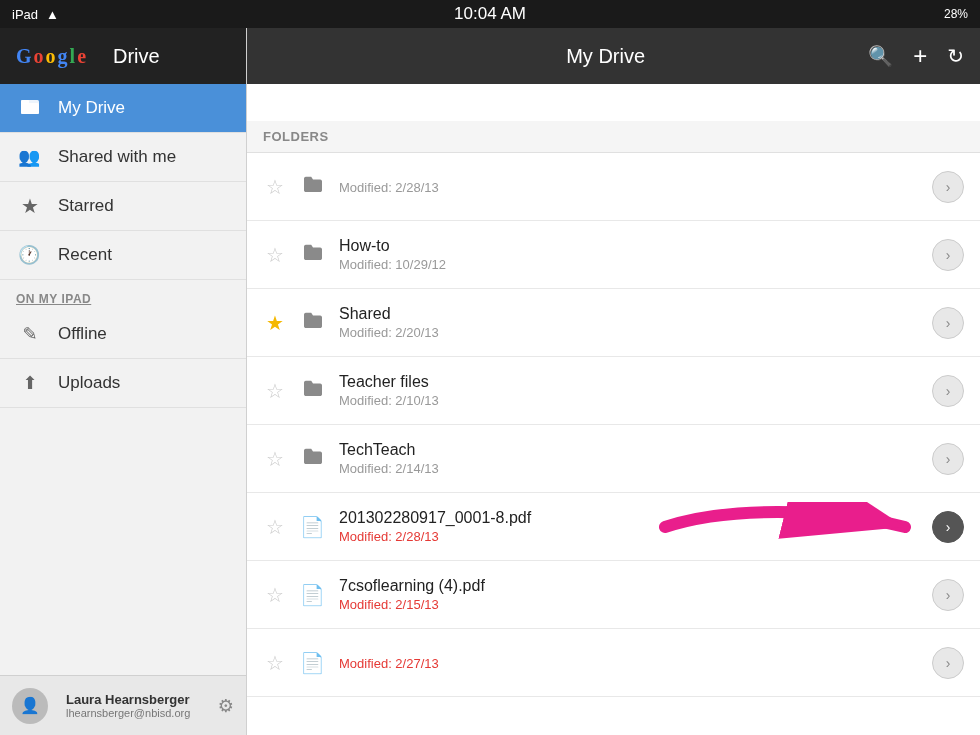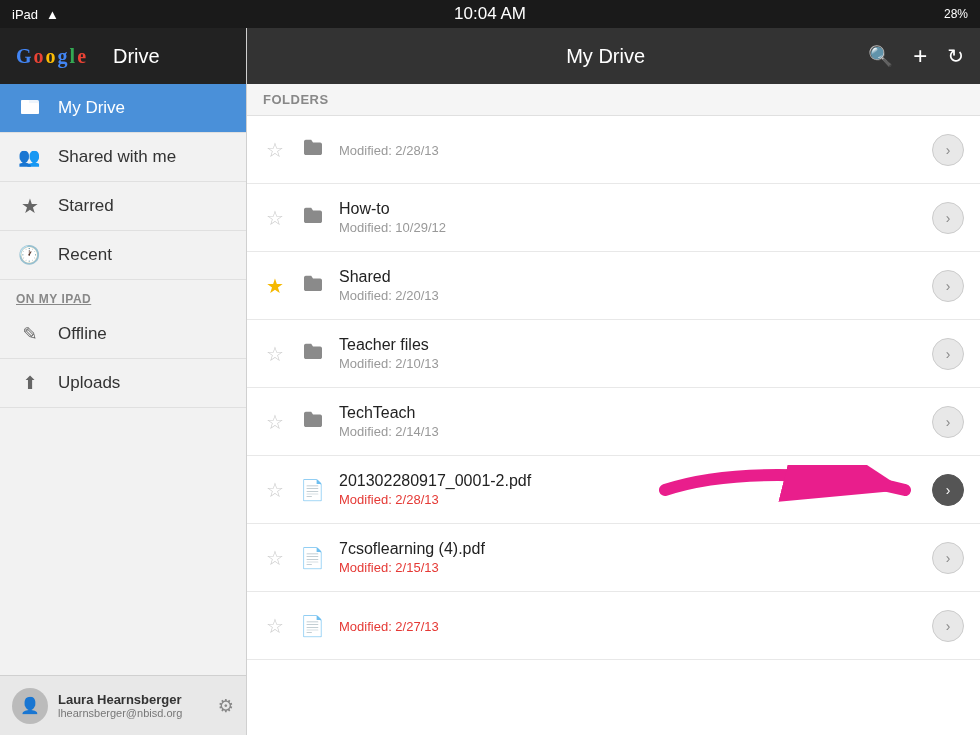--- a/index.html
+++ b/index.html
@@ -113,21 +113,21 @@
       height: 36px;
       border-radius: 50%;
       background: #bbb;
       display: flex;
       align-items: center;
       justify-content: center;
       font-size: 16px;
       color: #555;
       flex-shrink: 0;
     }
-    .user-info { flex: 1; overflow: hidden; }
+    .user-info { flex: 1; overflow: hidden; margin-left: 8px; }
     .user-name { font-size: 13px; font-weight: 600; color: #333; white-space: nowrap; overflow: hidden; text-overflow: ellipsis; }
     .user-email { font-size: 11px; color: #777; white-space: nowrap; overflow: hidden; text-overflow: ellipsis; }
     .gear-btn { color: #888; font-size: 18px; cursor: pointer; }
 
     
     .content-area {
       flex: 1;
       display: flex;
       flex-direction: column;
       background: white;
@@ -146,21 +146,21 @@
       color: white;
       font-size: 20px;
       font-weight: 400;
       flex: 1;
       text-align: center;
     }
     .header-actions { display: flex; gap: 20px; align-items: center; }
     .header-btn { color: white; font-size: 20px; cursor: pointer; }
 
     
-    .file-list { flex: 1; overflow-y: auto; }
+    .file-list { flex: 1; overflow-y: auto; margin-top: 37px; }
 
     .section-header {
       background: #f5f5f5;
       padding: 8px 16px;
       font-size: 13px;
       font-weight: 600;
       color: #888;
       letter-spacing: 0.5px;
       text-transform: uppercase;
       border-bottom: 1px solid #e0e0e0;
@@ -387,21 +387,21 @@
           <div class="file-meta">Modified: 2/14/13</div>
         </div>
         <div class="chevron-btn">›</div>
       </div>
 
 
       <div class="file-row" style="position:relative;">
         <span class="star-btn">☆</span>
         <span class="file-icon pdf" style="font-size:20px;">📄</span>
         <div class="file-info">
-          <div class="file-name">201302280917_0001-2.pdf</div>
+          <div class="file-name">201302280917_0001-8.pdf</div>
           <div class="file-meta" style="color:#e53935;">Modified: 2/28/13</div>
         </div>
 
         <svg style="position:absolute; right:55px; top:50%; transform:translateY(-50%); pointer-events:none;" width="280" height="50" viewBox="0 0 280 50">
           <defs>
             <marker id="arrowhead" markerWidth="10" markerHeight="7" refX="10" refY="3.5" orient="auto">
               <polygon points="0 0, 10 3.5, 0 7" fill="#e91e8c"></polygon>
             </marker>
           </defs>
           <path d="M 20 25 C 80 5, 180 5, 260 25" stroke="#e91e8c" stroke-width="12" fill="none" marker-end="url(#arrowhead)" stroke-linecap="round"></path>

